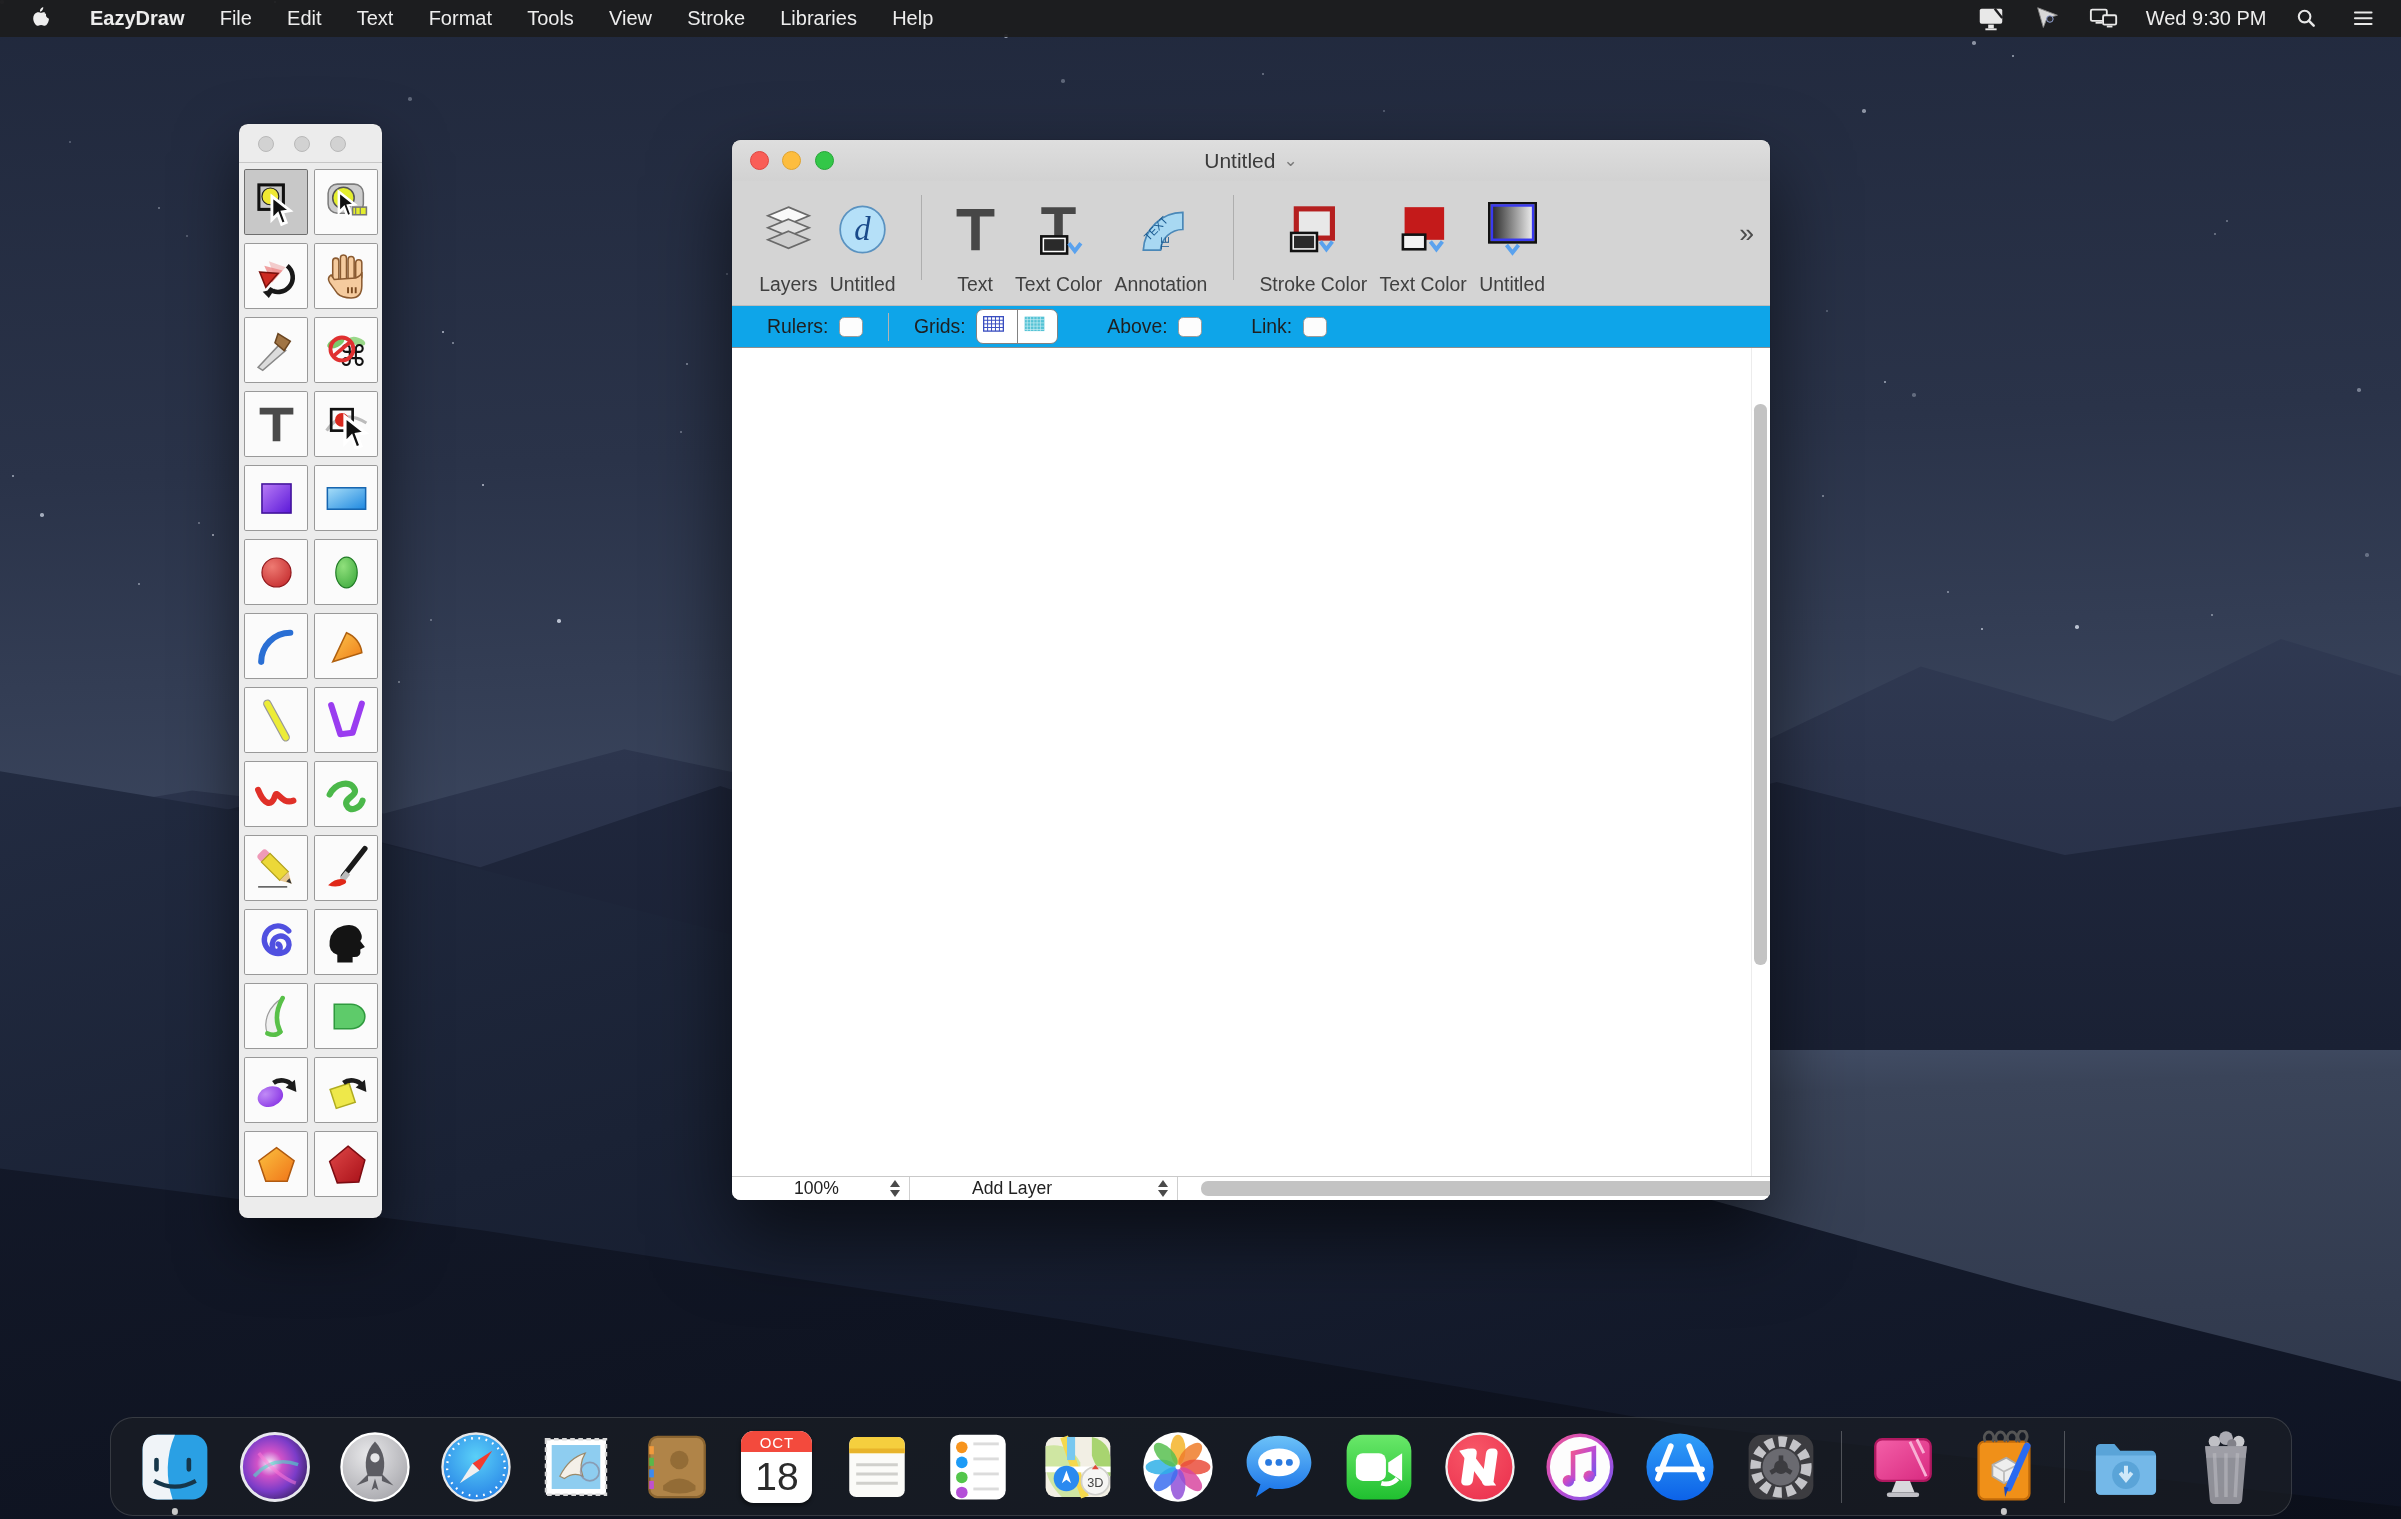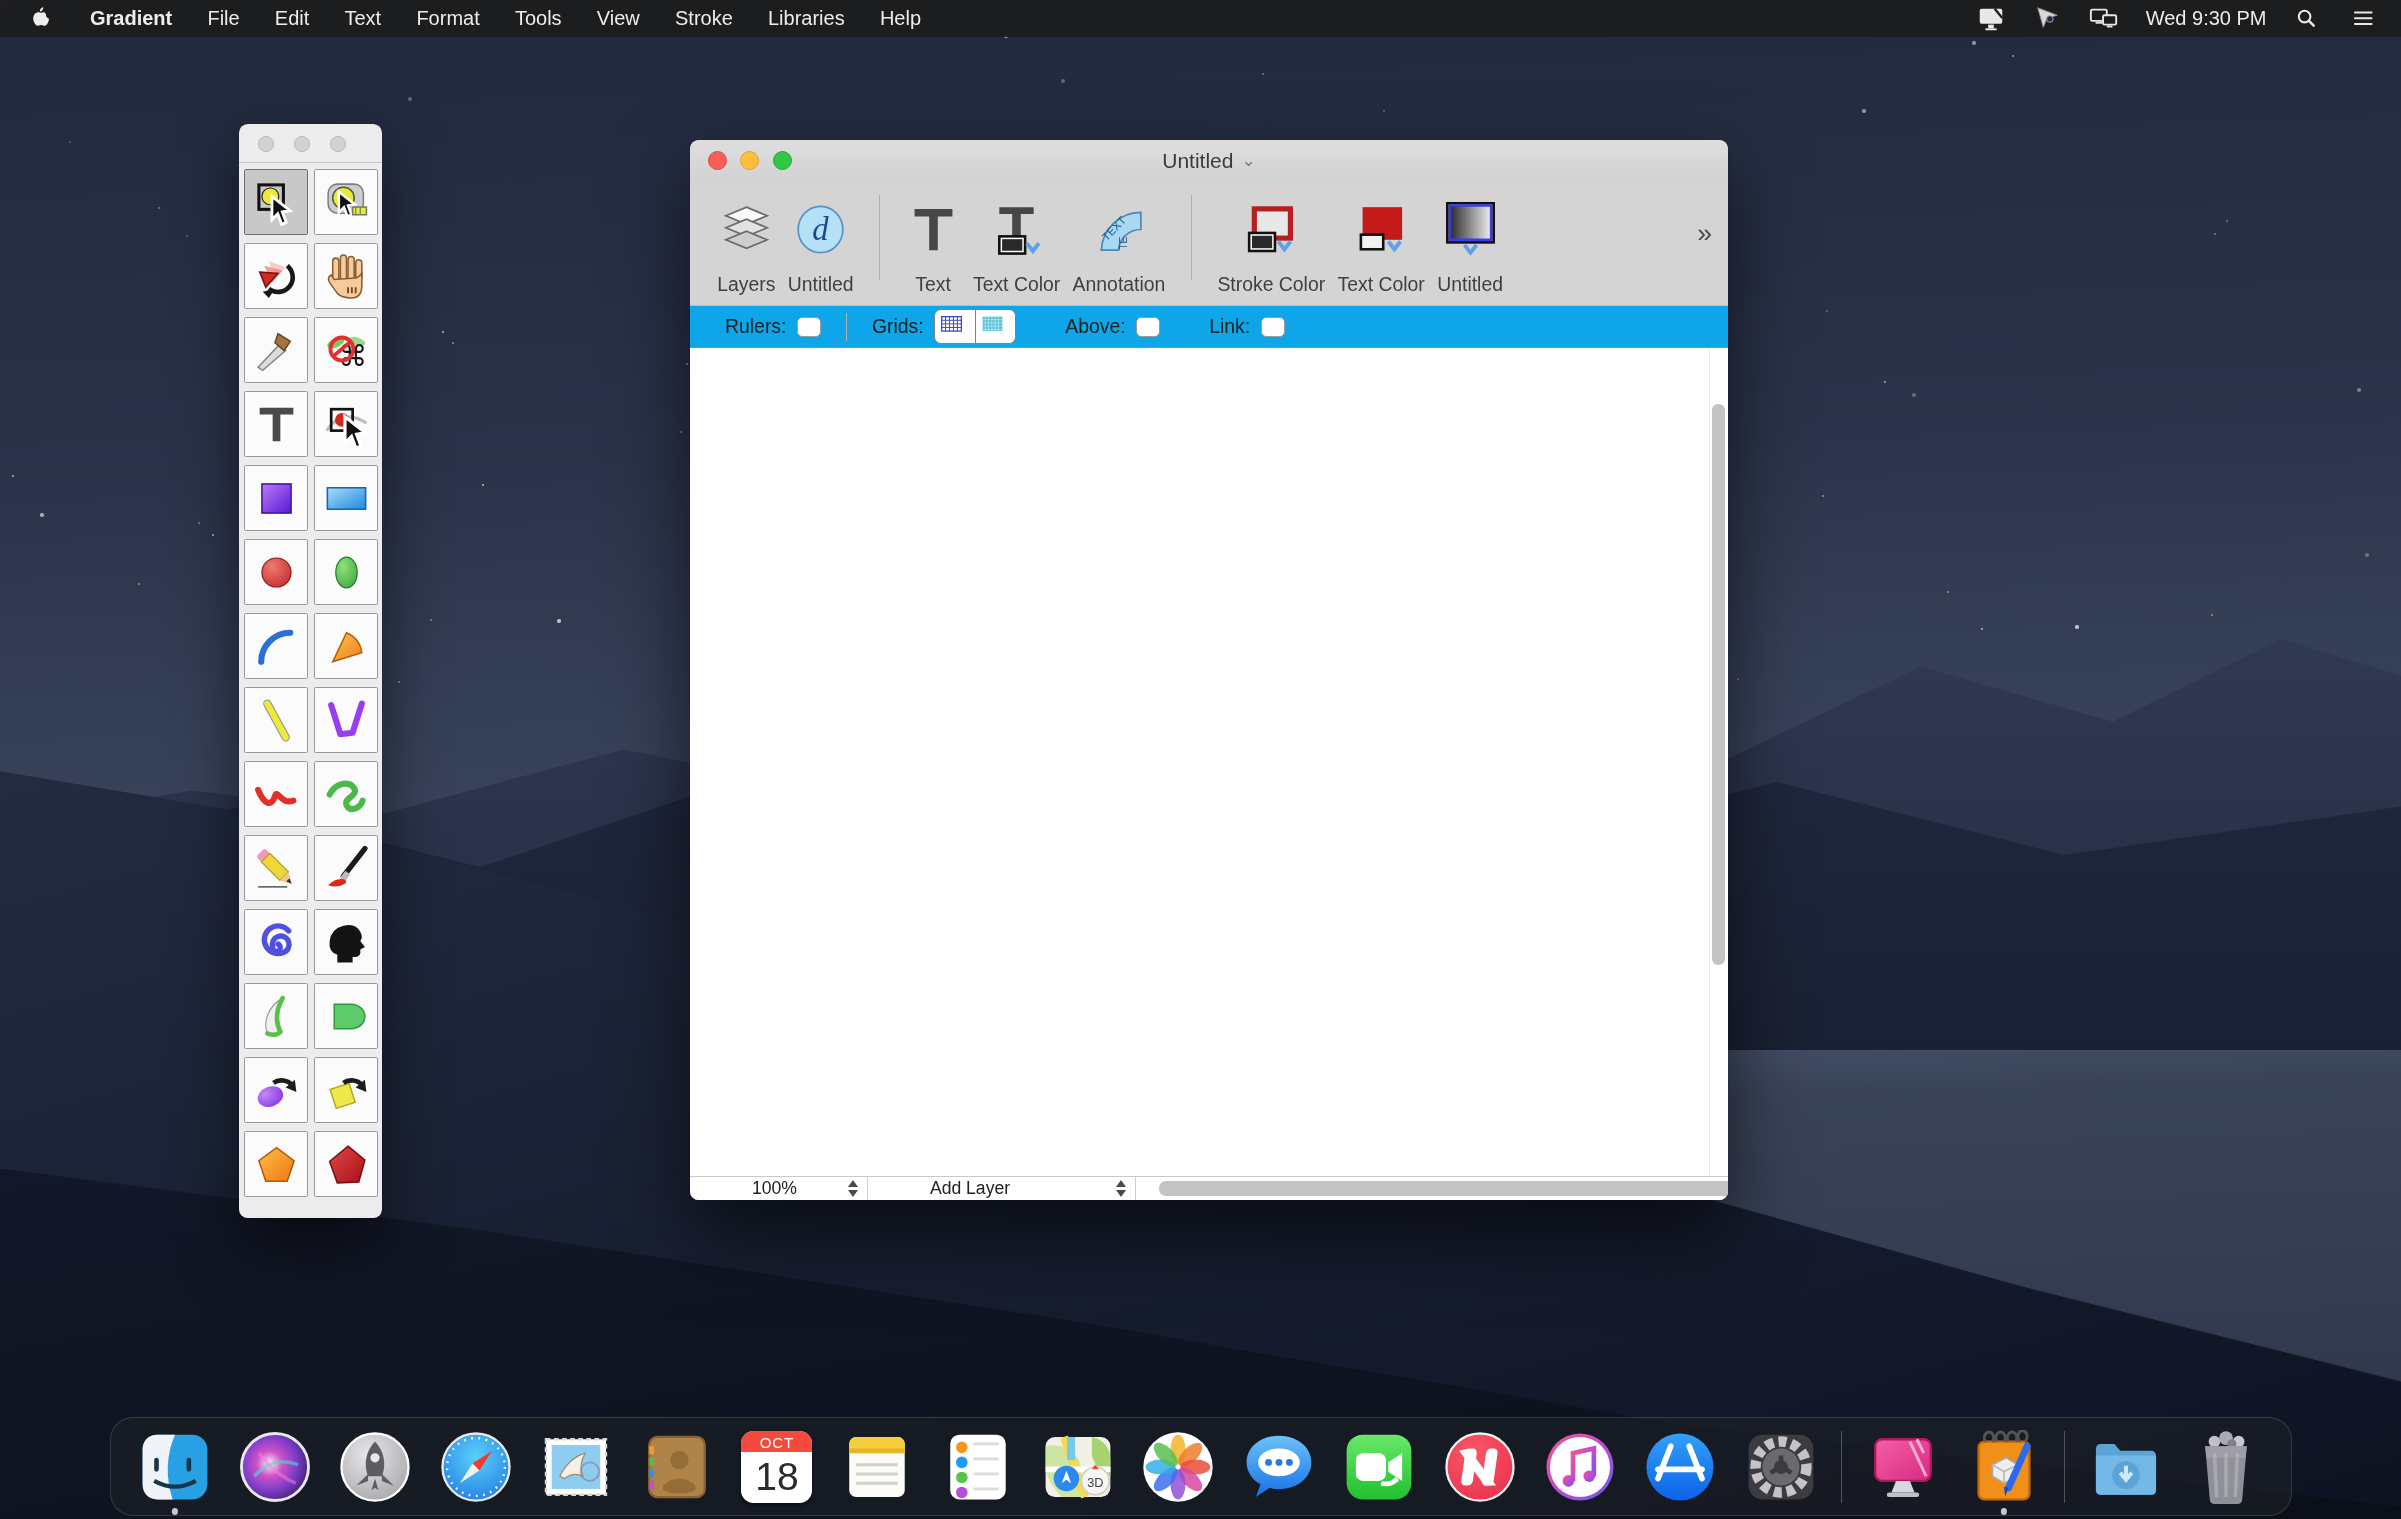--- a/index.html
+++ b/index.html
@@ -26,21 +26,21 @@
   
   #palette { position:absolute; left:239px; top:124px; width:143px; height:1094px; background:#ececec; border-radius:8.8px; box-shadow:0 26.5px 62px rgba(0,0,0,.55), 0 0 0.9px #00000088; z-index:10; }
   #palette .ptitle { height:39px; border-bottom:0.9px solid #c6c6c6; position:relative; }
   #palette .pdot { position:absolute; top:11.5px; width:16px; height:16px; border-radius:50%; background:#d2d2d2; border:0.9px solid #b9b9b9; }
   #ptools { display:grid; grid-template-columns:64px 64px; grid-auto-rows:66px; gap:8px 6.2px; padding:6.2px 5.3px; }
   .tool { background:#fbfbfb; border:1.8px solid #999; border-radius:1.8px; display:flex; align-items:center; justify-content:center; }
   .tool.sel { background:#c8c8c8; border-color:#6e6e6e; }
   .tool svg { width:49px; height:49px; }
 
   
-  #win { position:absolute; left:690px; top:140px; width:1038px; height:1060px; border-radius:8.8px; background:#d4d4d4; box-shadow:0 35px 79px rgba(0,0,0,.6), 0 0 0.9px #00000099; z-index:20; overflow:hidden; }
+  #win { position:absolute; left:732px; top:140px; width:1038px; height:1060px; border-radius:8.8px; background:#d4d4d4; box-shadow:0 35px 79px rgba(0,0,0,.6), 0 0 0.9px #00000099; z-index:20; overflow:hidden; }
   #titlebar { height:41px; position:relative; display:flex; align-items:center; justify-content:center; background:linear-gradient(#dedede,#d2d2d2); }
   .tl { position:absolute; top:10.6px; width:19.4px; height:19.4px; border-radius:50%; }
   .tl.r { left:17.6px;  background:#f95e57; border:0.9px solid #dd4742; }
   .tl.y { left:50px;  background:#fdbd3e; border:0.9px solid #e0a32e; }
   .tl.g { left:83px;  background:#33c748; border:0.9px solid #25a637; }
   #wtitle { font-size:21px; color:#3b3b3b; display:flex; align-items:center; gap:8px; }
   #wtitle .chev { font-size:17px; color:#7a7a7a; }
   #toolbar { height:124px; display:flex; align-items:flex-start; padding:10.6px 0 0 21px; position:relative; }
   .titem { display:flex; flex-direction:column; align-items:center; margin:0 6.2px; }
   .titem .ticon { height:76px; display:flex; align-items:center; justify-content:center; }
@@ -166,21 +166,21 @@
 </div>
 
 <div id="menubar">
   <span class="apple">
       <span style="display:inline-flex;width:26.5px;height:26.5px">
         <svg viewBox="0 0 64 64" xmlns="http://www.w3.org/2000/svg">
           <path fill="#eee" d="M44 18c-4-1-8 1-10 1s-6-2-10-1c-5 2-9 7-9 14 0 9 6 18 10 18 3 0 4-2 9-2s6 2 9 2c4 0 10-9 10-17-6-2-8-6-7-11-3-2-5-3-2-4zM36 14c2-2 4-6 3-9-3 1-6 3-7 6-1 2-1 5 0 5 2 0 3-1 4-2z"></path>
         </svg>
       </span>
     </span>
-  <span class="mitem app">Gradient</span>
+  <span class="mitem app">EazyDraw</span>
     <span class="mitem">File</span>
     <span class="mitem">Edit</span>
     <span class="mitem">Text</span>
     <span class="mitem">Format</span>
     <span class="mitem">Tools</span>
     <span class="mitem">View</span>
     <span class="mitem">Stroke</span>
     <span class="mitem">Libraries</span>
     <span class="mitem">Help</span>
     <span class="spacer"></span>

